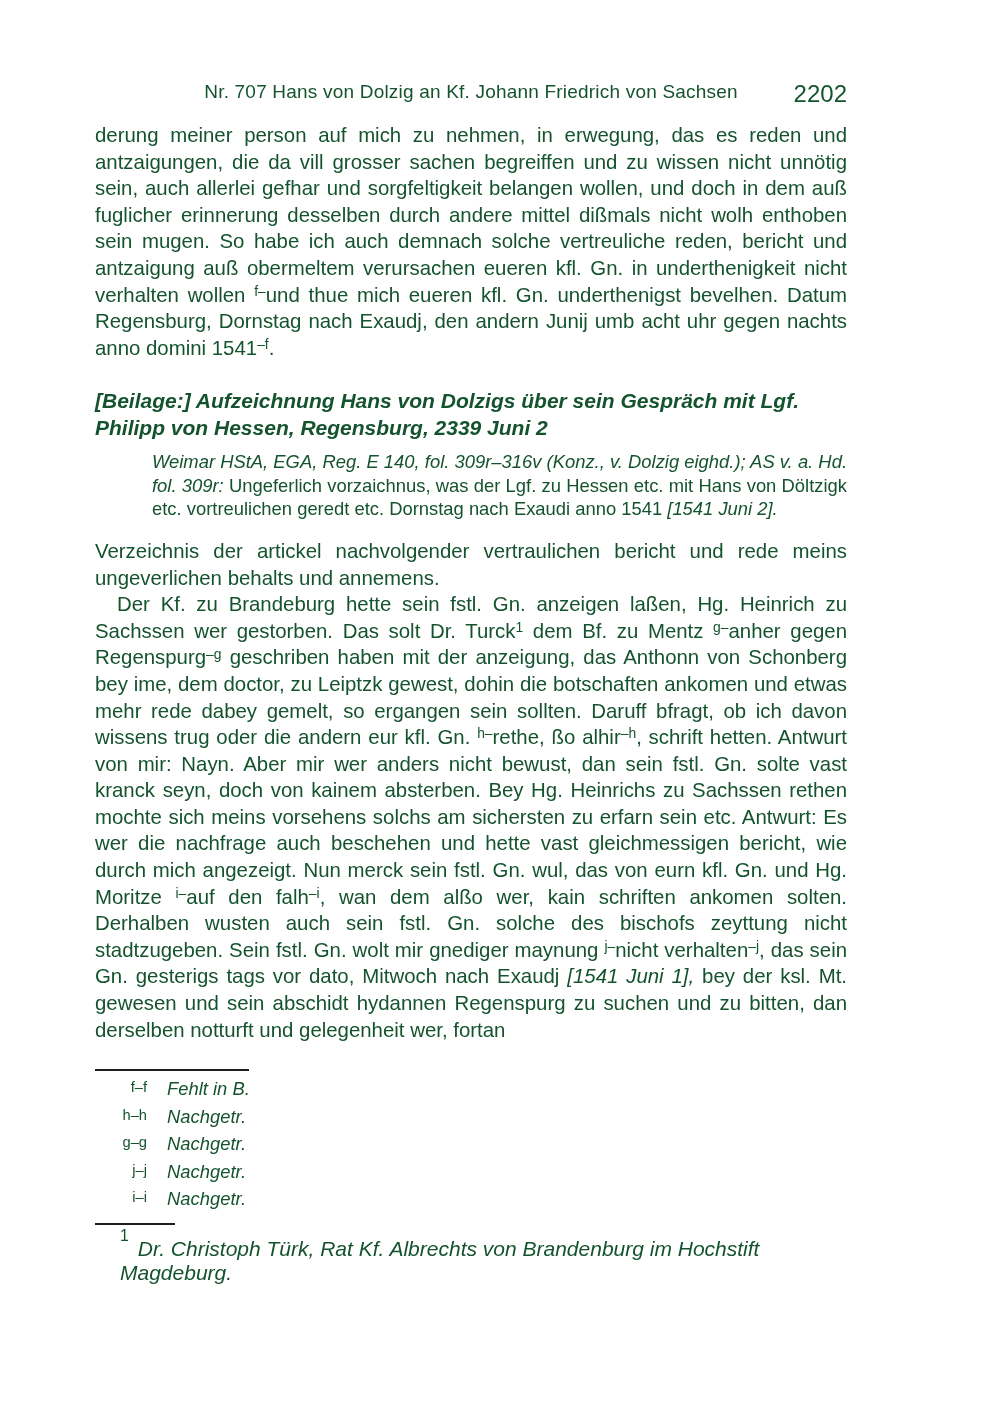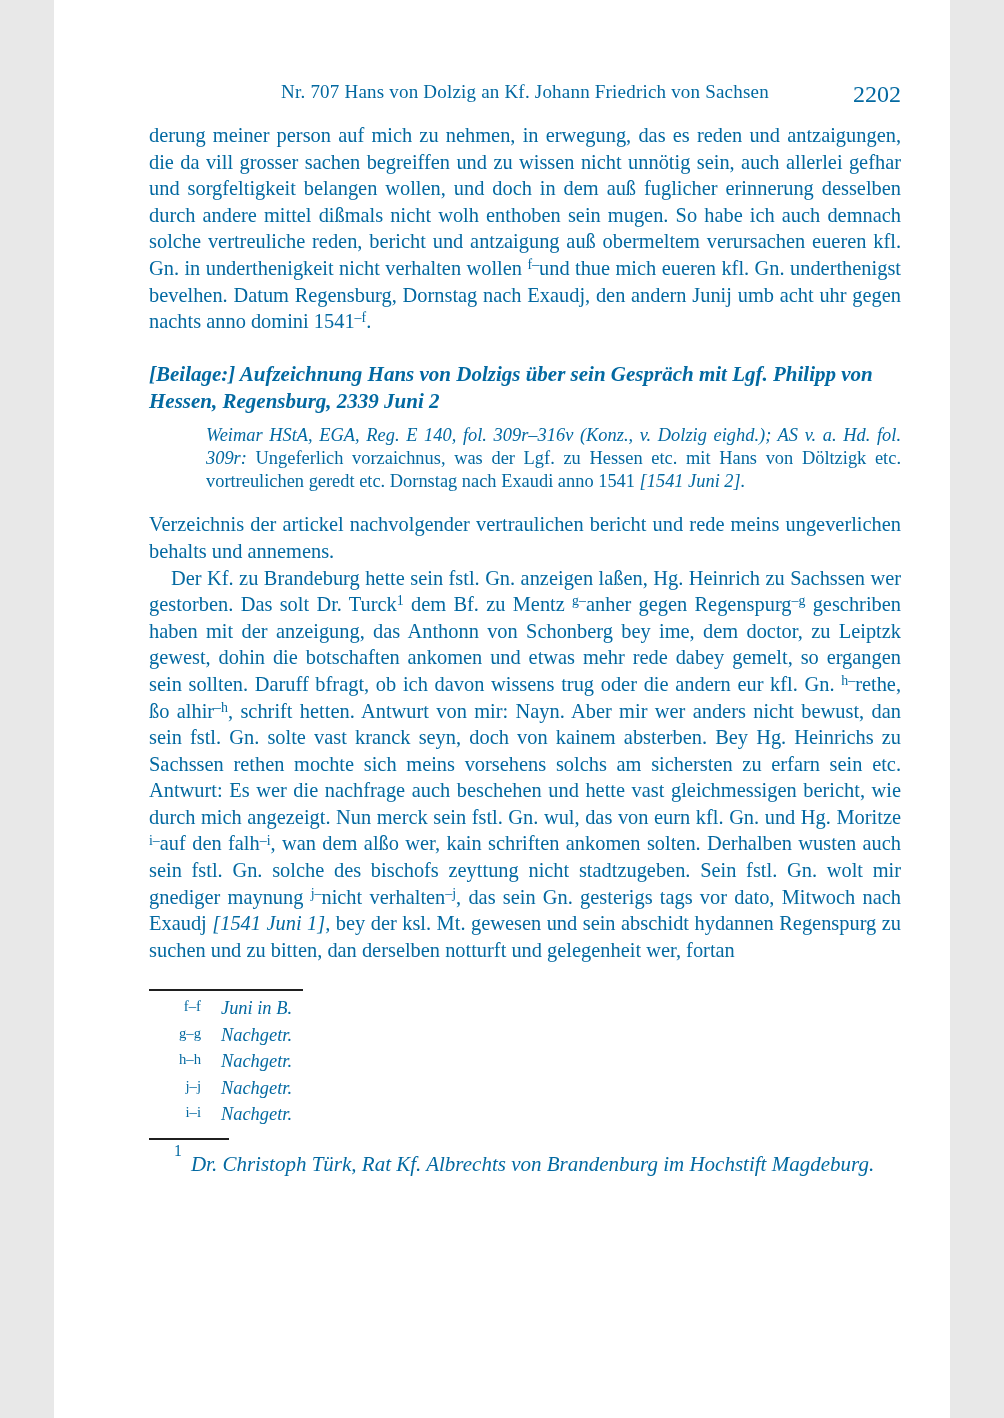--- a/index.html
+++ b/index.html
@@ -1,19 +1,19 @@
 <!DOCTYPE html>
 <html><head>
 <meta charset="utf-8">
 <style>
   html, body { margin: 0; padding: 0; background: #e8e8e8; }
   .page {
-    width: 896px; height: 1418px; background: #ffffff; overflow: hidden;
+    width: 1004px; height: 1418px; background: #ffffff; overflow: hidden;
     position: relative; margin: 0 auto;
-    font-family: Liberation Serif, serif; color: #0369a1;
+    font-family: Liberation Sans, sans-serif; color: #14532d;
   }
   .text-col { width: 752px; margin-left: 95px; padding-top: 80px; }
 
   .running-head { position: relative; height: 24px; margin-bottom: 18px; }
   .head-title { text-align: center; font-size: 19px; line-height: 24px; letter-spacing: 0.2px; }
   .page-number { position: absolute; right: 0; bottom: -2px; font-size: 24px; line-height: 24px; }
 
   .para { font-size: 20.4px; line-height: 26.6px; text-align: justify; margin: 0; }
   .para-body.indent { text-indent: 22px; }
   .para-heading {
@@ -62,23 +62,23 @@
         <p class="para para-body"><span>derung meiner person auf mich zu nehmen, in erwegung, das es reden und antzaigungen, die da vill grosser sachen begreiffen und zu wissen nicht unnötig sein, auch allerlei gefhar und sorgfeltigkeit belangen wollen, und doch in dem auß fuglicher erinnerung desselben durch andere mittel dißmals nicht wolh enthoben sein mugen. So habe ich auch demnach solche vertreuliche reden, bericht und antzaigung auß obermeltem verursachen eueren kfl. Gn. in underthenigkeit nicht verhalten wollen </span><sup class="seg-sup">f–</sup><span>und thue mich eueren kfl. Gn. underthenigst bevelhen. Datum Regensburg, Dornstag nach Exaudj, den andern Junij umb acht uhr gegen nachts anno domini 1541</span><sup class="seg-sup">–f</sup><span>.</span></p>
         <p class="para para-heading"><span>[Beilage:] Aufzeichnung Hans von Dolzigs über sein Gespräch mit Lgf. Philipp von Hessen, Regensburg, 2339 Juni 2</span></p>
         <p class="para para-source"><span class="seg-italic">Weimar HStA, EGA, Reg. E 140, fol. 309r–316v (Konz., v. Dolzig eighd.); AS v. a. Hd. fol. 309r:</span><span> Ungeferlich vorzaichnus, was der Lgf. zu Hessen etc. mit Hans von Döltzigk etc. vortreulichen geredt etc. Dornstag nach Exaudi anno 1541 </span><span class="seg-italic">[1541 Juni 2].</span></p>
         <p class="para para-body"><span>Verzeichnis der artickel nachvolgender vertraulichen bericht und rede meins ungeverlichen behalts und annemens.</span></p>
         <p class="para para-body indent"><span>Der Kf. zu Brandeburg hette sein fstl. Gn. anzeigen laßen, Hg. Heinrich zu Sachssen wer gestorben. Das solt Dr. Turck</span><sup class="seg-sup">1</sup><span> dem Bf. zu Mentz </span><sup class="seg-sup">g–</sup><span>anher gegen Regenspurg</span><sup class="seg-sup">–g</sup><span> geschriben haben mit der anzeigung, das Anthonn von Schonberg bey ime, dem doctor, zu Leiptzk gewest, dohin die botschaften ankomen und etwas mehr rede dabey gemelt, so ergangen sein sollten. Daruff bfragt, ob ich davon wissens trug oder die andern eur kfl. Gn. </span><sup class="seg-sup">h–</sup><span>rethe, ßo alhir</span><sup class="seg-sup">–h</sup><span>, schrift hetten. Antwurt von mir: Nayn. Aber mir wer anders nicht bewust, dan sein fstl. Gn. solte vast kranck seyn, doch von kainem absterben. Bey Hg. Heinrichs zu Sachssen rethen mochte sich meins vorsehens solchs am sichersten zu erfarn sein etc. Antwurt: Es wer die nachfrage auch beschehen und hette vast gleichmessigen bericht, wie durch mich angezeigt. Nun merck sein fstl. Gn. wul, das von eurn kfl. Gn. und Hg. Moritze </span><sup class="seg-sup">i–</sup><span>auf den falh</span><sup class="seg-sup">–i</sup><span>, wan dem alßo wer, kain schriften ankomen solten. Derhalben wusten auch sein fstl. Gn. solche des bischofs zeyttung nicht stadtzugeben. Sein fstl. Gn. wolt mir gnediger maynung </span><sup class="seg-sup">j–</sup><span>nicht verhalten</span><sup class="seg-sup">–j</sup><span>, das sein Gn. gesterigs tags vor dato, Mitwoch nach Exaudj </span><span class="seg-italic">[1541 Juni 1],</span><span> bey der ksl. Mt. gewesen und sein abschidt hydannen Regenspurg zu suchen und zu bitten, dan derselben notturft und gelegenheit wer, fortan</span></p>
       </main>
 
     <section class="apparatus">
       <div class="app-rule"></div>
       <div>
-          <div class="app-line"><span class="app-marker">f–f</span><span class="app-text">Juni in B.</span></div>
+          <div class="app-line"><span class="app-marker">f–f</span><span class="app-text">Fehlt in B.</span></div>
+          <div class="app-line"><span class="app-marker">h–h</span><span class="app-text">Nachgetr.</span></div>
           <div class="app-line"><span class="app-marker">g–g</span><span class="app-text">Nachgetr.</span></div>
-          <div class="app-line"><span class="app-marker">h–h</span><span class="app-text">Nachgetr.</span></div>
           <div class="app-line"><span class="app-marker">j–j</span><span class="app-text">Nachgetr.</span></div>
           <div class="app-line"><span class="app-marker">i–i</span><span class="app-text">Nachgetr.</span></div>
         </div>
     </section>
 
     <section class="footnotes">
       <div class="fn-rule"></div>
       <div>
           <div class="fn-line"><sup class="fn-marker">1</sup><span class="fn-text">Dr. Christoph Türk, Rat Kf. Albrechts von Brandenburg im Hochstift Magdeburg.</span></div>
         </div>

